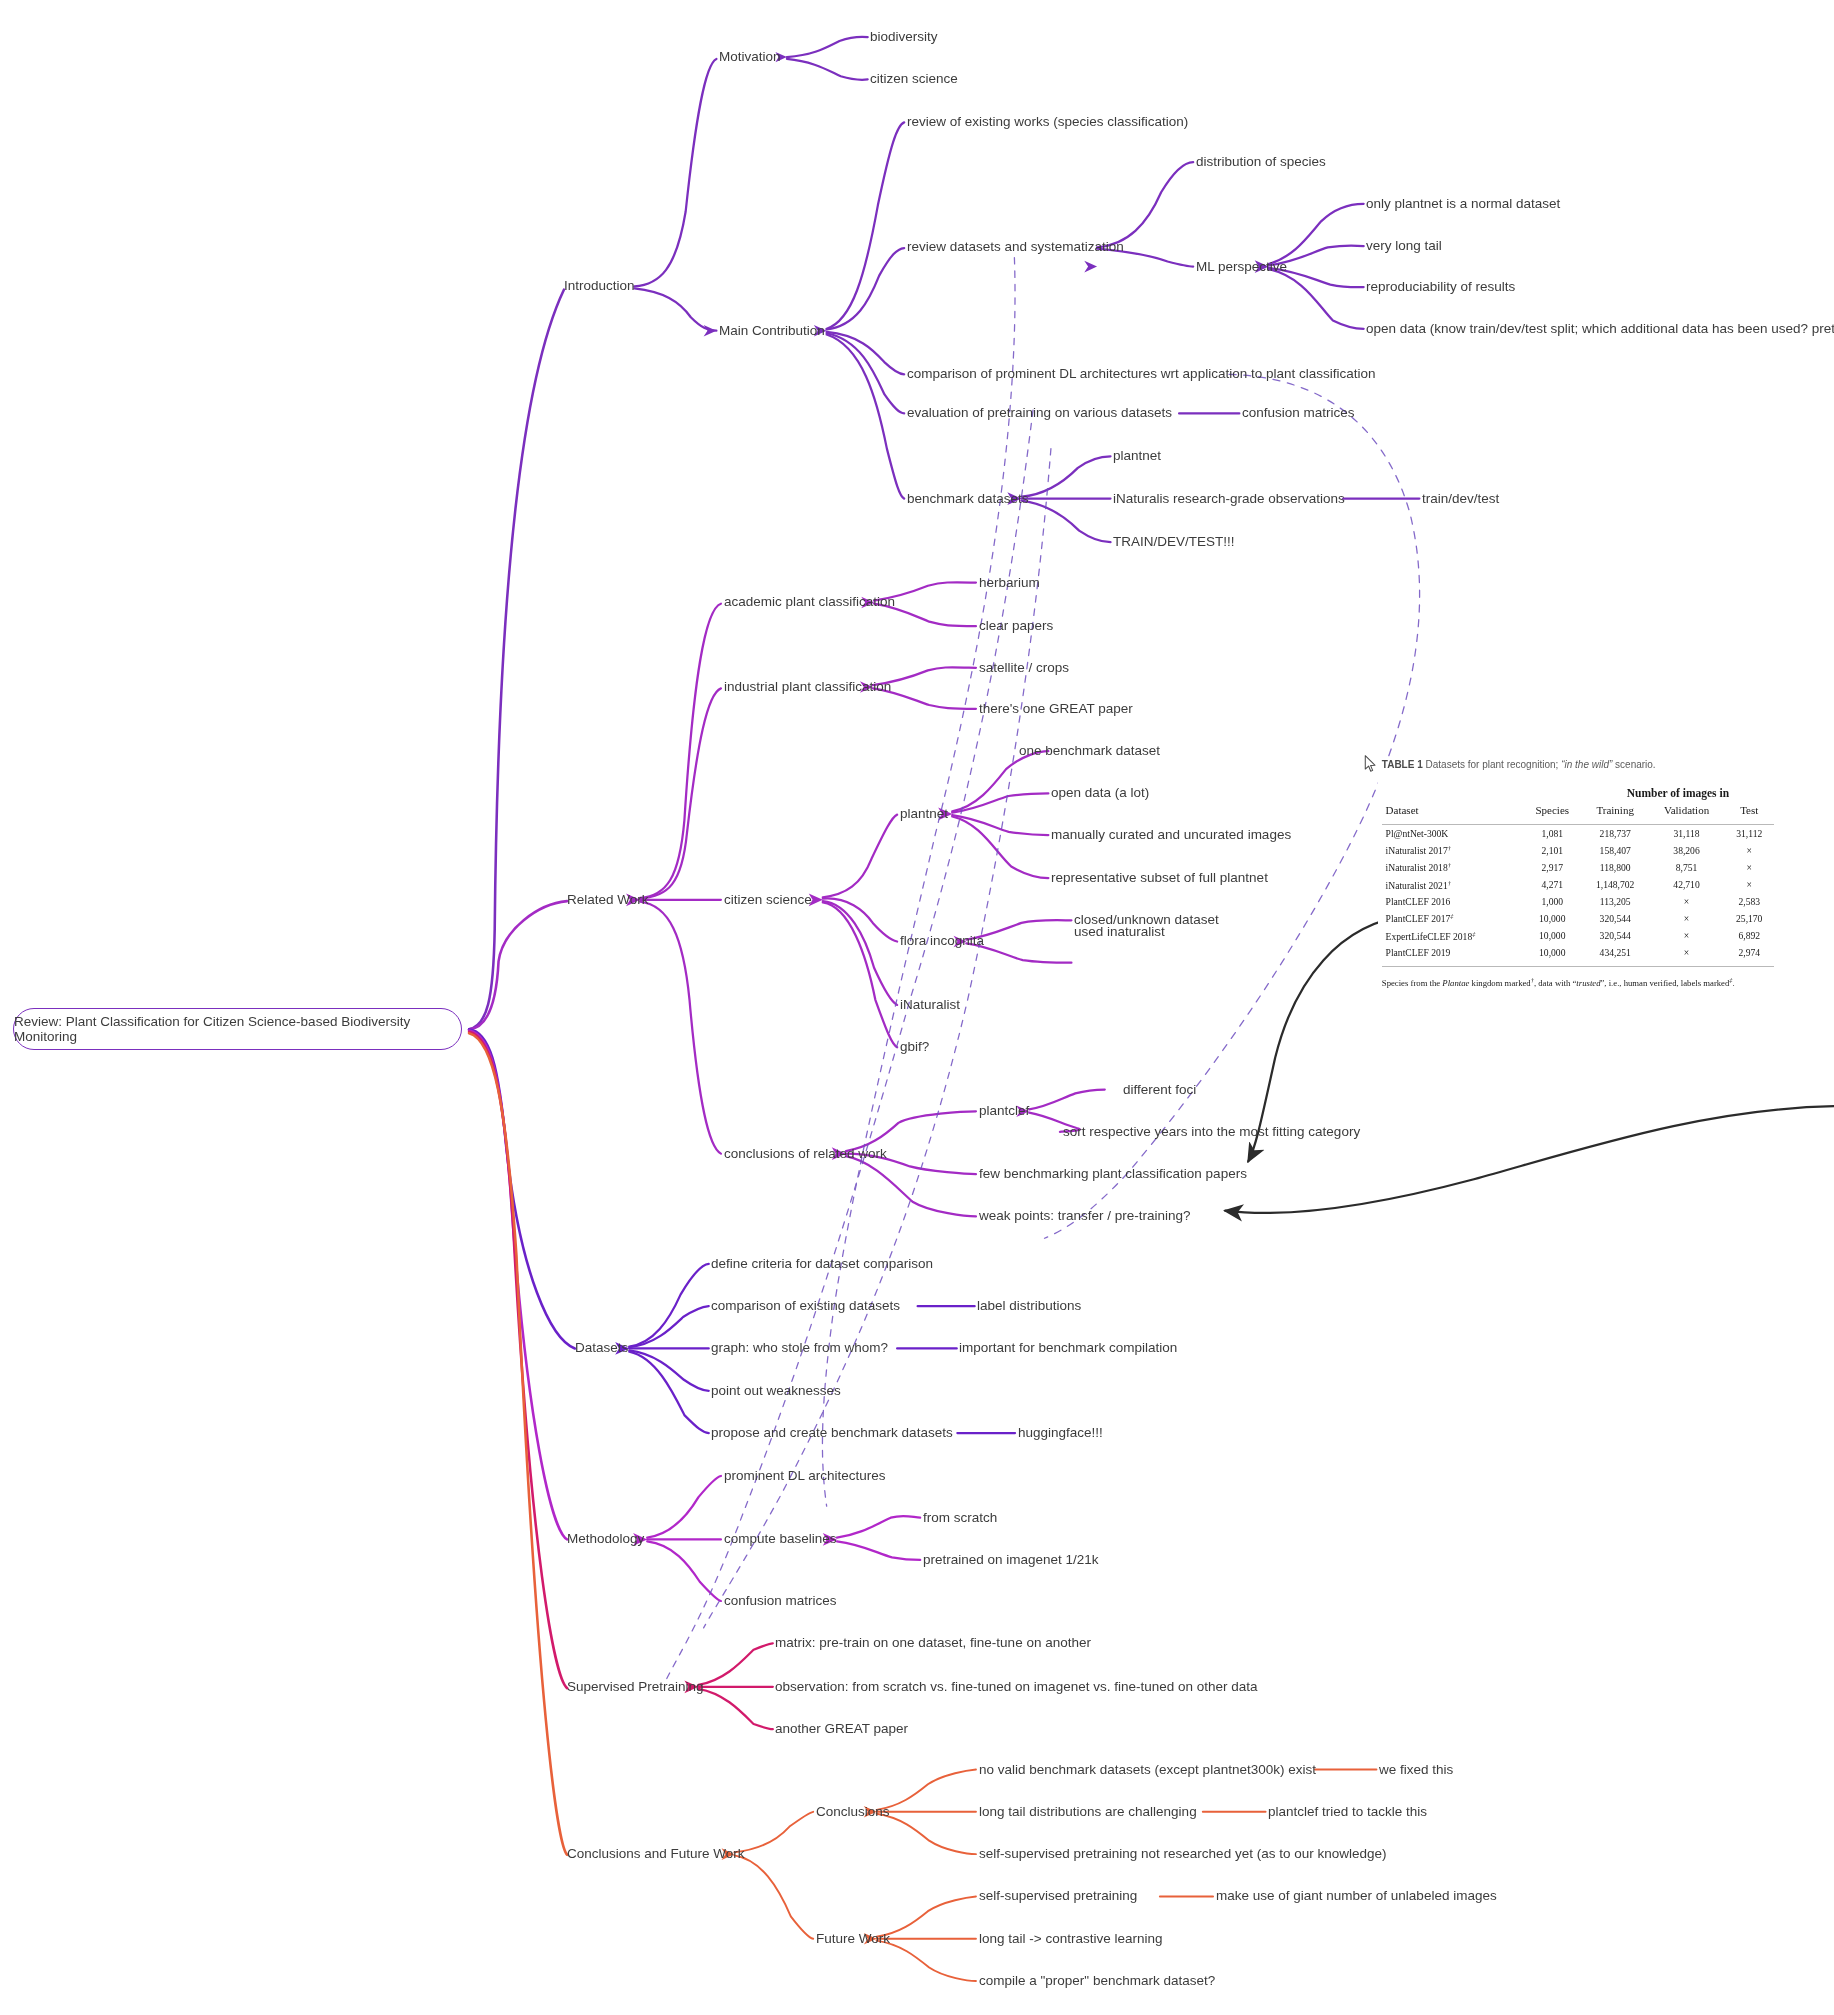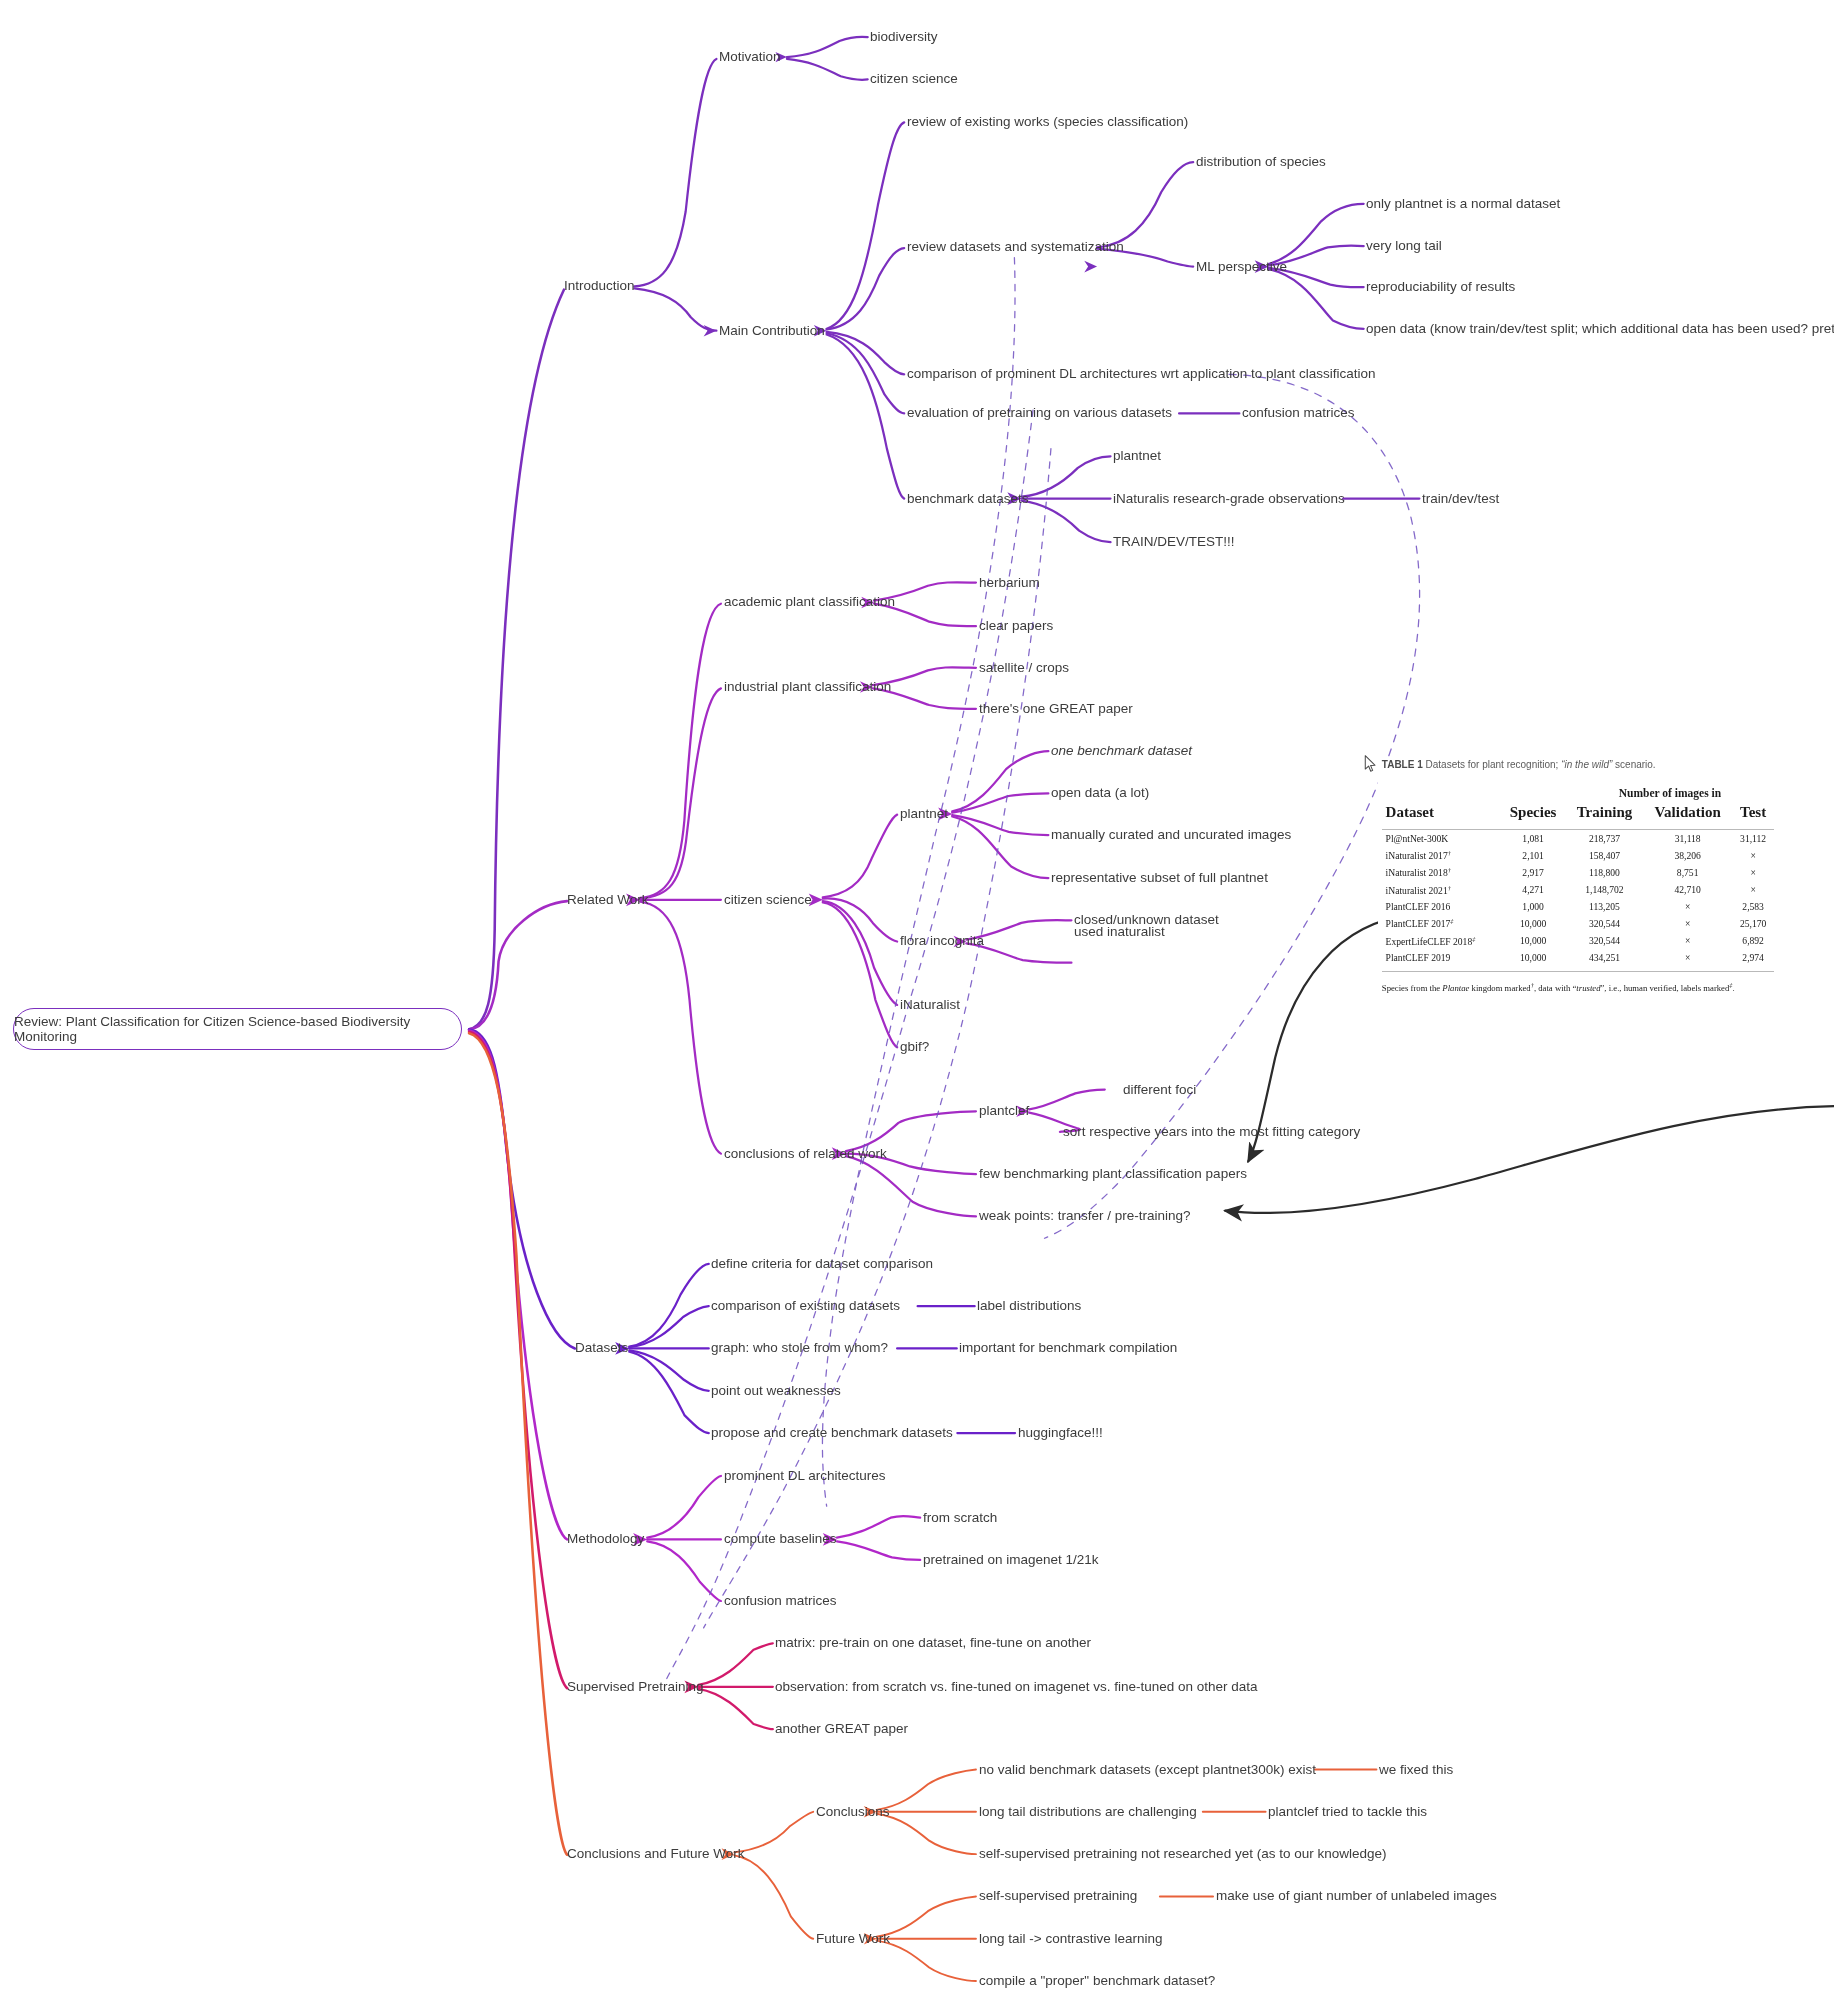--- a/index.html
+++ b/index.html
@@ -15,21 +15,21 @@
   
   #table-card{position:absolute;left:1378px;top:759px;width:410px;
         font-family:"Liberation Serif",serif;color:#1a1a1a;background:#fff;}
   #table-caption{font-family:"Liberation Sans",sans-serif;font-size:10px;color:#5b5b5b;
         margin:0 0 14px 3.8px;}
   #table-caption b{color:#4a4a4a;font-weight:700;}
   #table-caption i{font-style:italic;}
   table.tbl{border-collapse:collapse;width:392px;margin-left:3.8px;font-size:9.6px;}
   table.tbl th,table.tbl td{padding:2.6px 3.8px;}
   .grp-head{text-align:center;font-weight:700;font-size:11.5px;padding-bottom:1.3px;}
-  .col-head{font-weight:700;font-size:15px;padding-bottom:4.5px;}
+  .col-head{font-weight:400;font-size:11px;padding-bottom:4.5px;}
   .col-head.l{text-align:left;}
   .col-head.c{text-align:center;}
   .rule-row td{border-bottom:0.6px solid #b9b9b9;padding:0;height:0.6px;}
   td.name{text-align:left;white-space:nowrap;}
   td.num{text-align:center;white-space:nowrap;}
   .sup{font-size:6.4px;vertical-align:super;font-style:italic;}
   #table-foot{font-family:"Liberation Serif",serif;font-size:8.7px;color:#1a1a1a;
         margin:7.7px 0 0 3.8px;width:394px;line-height:1.45;}
   #table-foot i{font-style:italic;}
   
@@ -239,21 +239,21 @@
       <div class="node" style="left: 1113px; top: 542px;">TRAIN/DEV/TEST!!!</div>
       <div class="node" style="left: 567px; top: 900px;">Related Work</div>
       <div class="node" style="left: 724px; top: 602px;">academic plant classification</div>
       <div class="node" style="left: 979px; top: 583px;">herbarium</div>
       <div class="node" style="left: 979px; top: 626px;">clear papers</div>
       <div class="node" style="left: 724px; top: 687px;">industrial plant classification</div>
       <div class="node" style="left: 979px; top: 668px;">satellite / crops</div>
       <div class="node" style="left: 979px; top: 709px;">there's one GREAT paper</div>
       <div class="node" style="left: 724px; top: 900px;">citizen science</div>
       <div class="node" style="left: 900px; top: 814px;">plantnet</div>
-      <div class="node" style="left: 1051px; top: 751px; font-style: italic;">one benchmark dataset</div>
+      <div class="node" style="left: 1019px; top: 751px;">one benchmark dataset</div>
       <div class="node" style="left: 1051px; top: 793px;">open data (a lot)</div>
       <div class="node" style="left: 1051px; top: 835px;">manually curated and uncurated images</div>
       <div class="node" style="left: 1051px; top: 878px;">representative subset of full plantnet</div>
       <div class="node" style="left: 900px; top: 941px;">flora incognita</div>
       <div class="node" style="left: 1074px; top: 920px;">closed/unknown dataset</div>
       <div class="node" style="left: 1074px; top: 932px;">used inaturalist</div>
       <div class="node" style="left: 900px; top: 1005px;">iNaturalist</div>
       <div class="node" style="left: 900px; top: 1047px;">gbif?</div>
       <div class="node" style="left: 724px; top: 1154px;">conclusions of related work</div>
       <div class="node" style="left: 979px; top: 1111px;">plantclef</div>

